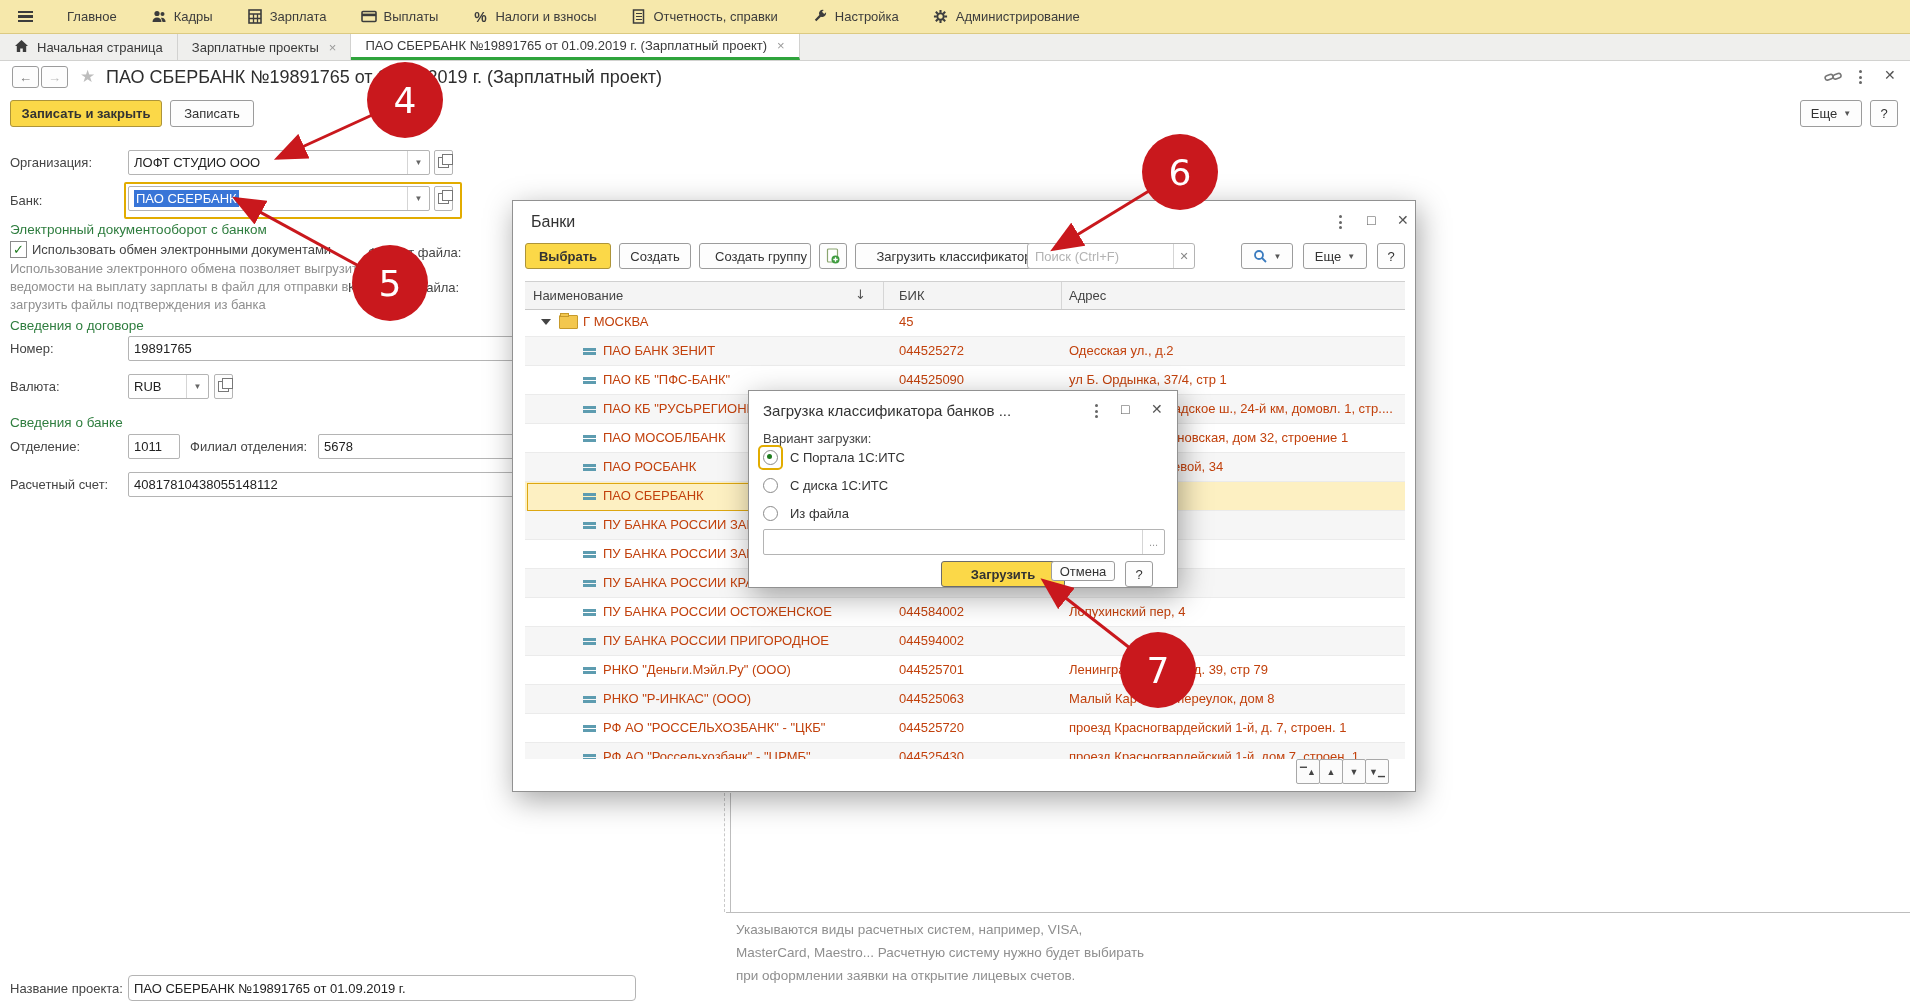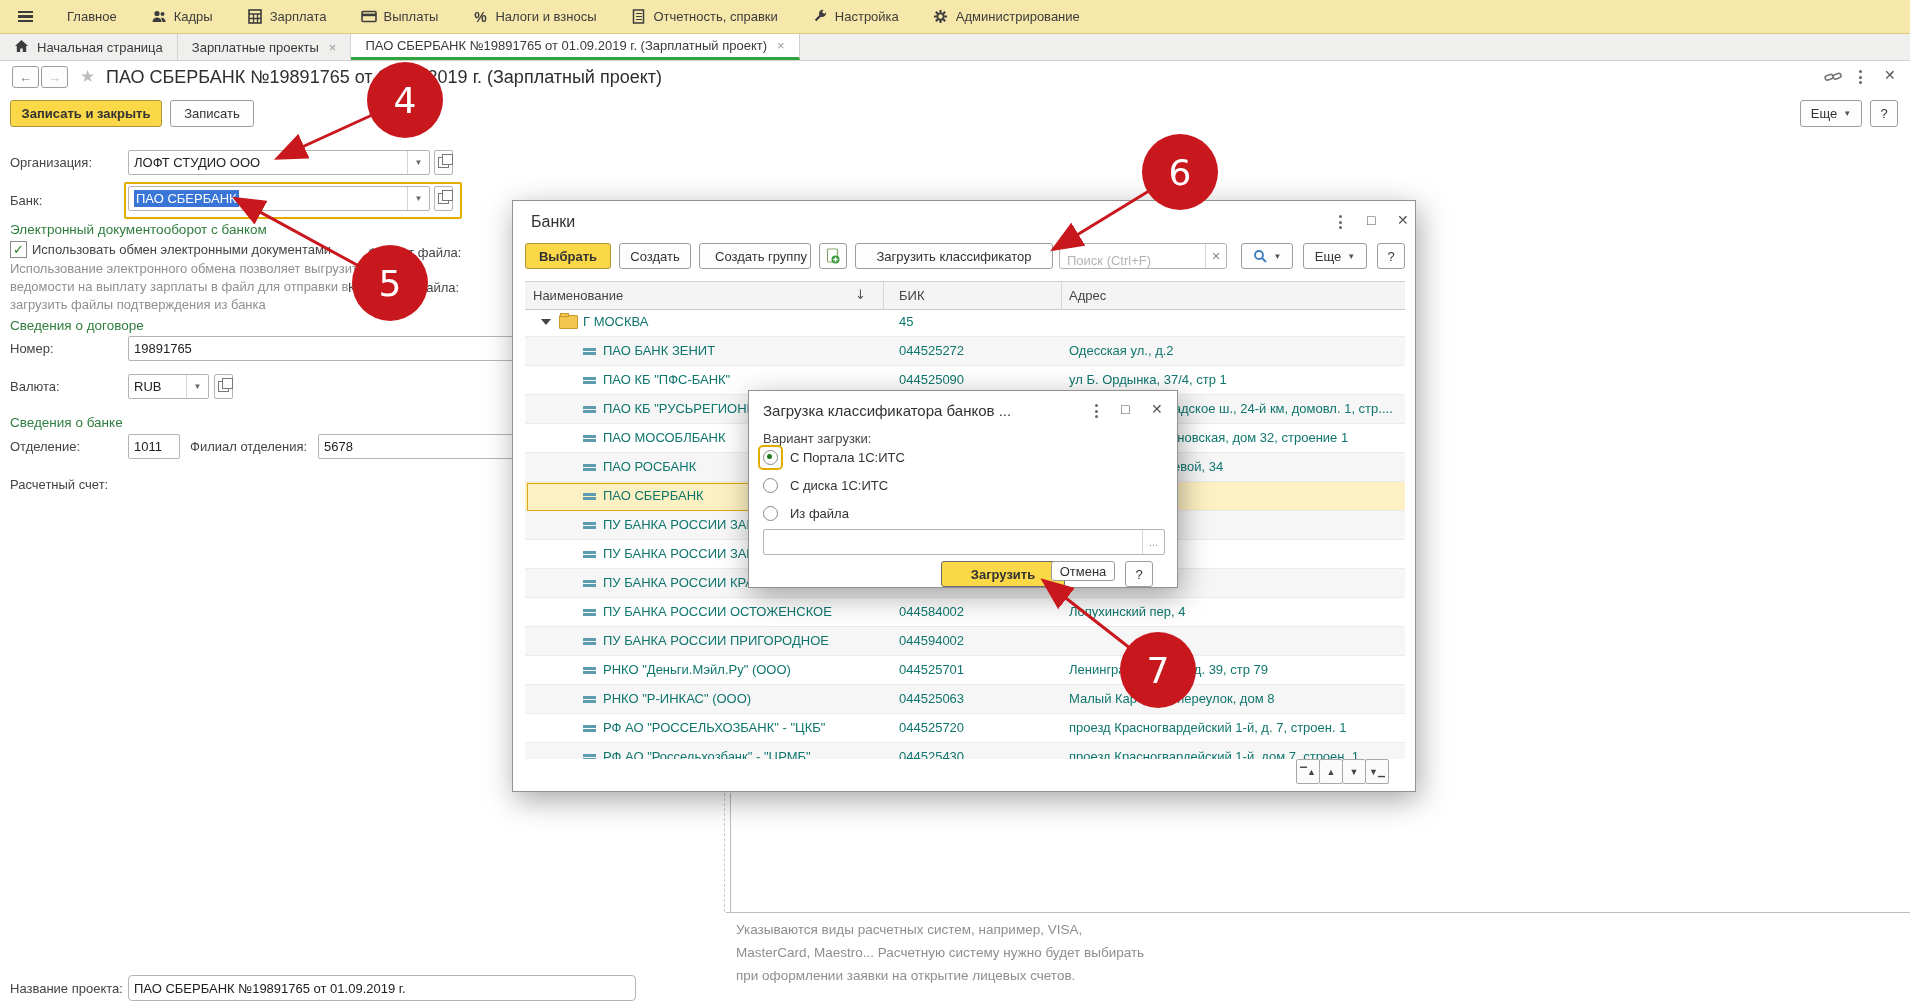--- a/index.html
+++ b/index.html
@@ -42,21 +42,21 @@
   
   .dialog{position:absolute;background:#fff;border:1px solid #919191;box-shadow:3px 8px 28px rgba(0,0,0,.35);box-sizing:border-box;}
   .dlg-title{position:absolute;left:18px;top:12px;font-size:16px;color:#333;}
   
   .tblhead{position:absolute;background:#f4f4f4;border-top:1px solid #d0d0d0;border-bottom:1px solid #c9c9c9;color:#444;}
   .colsep{position:absolute;width:1px;background:#d6d6d6;}
   .brow{position:absolute;left:12px;width:880px;height:29px;box-sizing:border-box;border-bottom:1px solid #ebebeb;}
   .brow.alt{background:#f6f6f6;}
   .brow.sel{background:#fdf0c2;}
   .selframe{position:absolute;left:2px;top:1px;width:352px;height:26px;border:1px solid #dda711;}
-  .cell{position:absolute;top:6px;white-space:nowrap;overflow:hidden;color:#0f766e;}
+  .cell{position:absolute;top:6px;white-space:nowrap;overflow:hidden;color:#c2410c;}
   .fold-exp{position:absolute;left:16px;top:11px;width:0;height:0;border-left:5px solid transparent;
             border-right:5px solid transparent;border-top:6px solid #444;}
   .folder{position:absolute;left:34px;top:7px;width:17px;height:12px;background:#f3c74e;border:1px solid #c79a2b;border-radius:1px;}
   .folder:before{content:"";position:absolute;left:0;top:-3px;width:7px;height:2px;background:#f3c74e;border:1px solid #c79a2b;}
   .bankmark{position:absolute;left:58px;top:11px;width:13px;height:3px;background:#5d9cb0;box-shadow:0 4px 0 #5d9cb0;}
   .navbtn{position:absolute;width:22px;height:23px;background:#fbfbfb;border:1px solid #a8a8a8;border-radius:2px;
           display:flex;align-items:center;justify-content:center;font-size:9px;color:#444;cursor:pointer;}
   
   .radio{width:13px;height:13px;border:1px solid #8a8a8a;border-radius:50%;background:#fff;display:inline-block;position:relative;}
   .radio.on:before{content:"";position:absolute;left:3px;top:3px;width:5px;height:5px;border-radius:50%;background:#1e7c1e;}
@@ -248,20 +248,23 @@
     <div class="lbl abs" style="left:10px;top:379px;">Отделение:</div>
     <div class="field" style="left:128px;top:374px;width:52px;">
       <span>1011</span>
       </div>
     <div class="lbl abs" style="left:190px;top:379px;">Филиал отделения:</div>
     <div class="field" style="left:318px;top:374px;width:452px;">
       <span>5678</span>
       </div>
 
     <div class="lbl abs" style="left:10px;top:417px;">Расчетный счет:</div>
+    <div class="field" style="left:128px;top:412px;width:642px;">
+      <span>40817810438055148112</span>
+      </div>
 
     <div class="abs" style="left:724px;top:733px;width:0;height:119px;border-left:1px dashed #c9c9c9;"></div>
     <div class="abs" style="left:730px;top:733px;width:0;height:119px;border-left:1px solid #bdbdbd;"></div>
     <div class="abs" style="left:726px;top:852px;width:1184px;height:0;border-top:1px solid #bdbdbd;"></div>
     <div class="abs grayline" id="hint-text" style="left:736px;top:858px;line-height:23px;font-size:13.5px;white-space:nowrap;">
         <div>Указываются виды расчетных систем, например, VISA,</div>
         <div>MasterCard, Maestro... Расчетную систему нужно будет выбирать</div>
         <div>при оформлении заявки на открытие лицевых счетов.</div>
       </div>
 
@@ -286,21 +289,21 @@
     <div class="btn abs" style="left:186px;top:42px;width:112px;height:26px;padding-left:12px;">Создать группу</div>
     <div class="btn abs" style="left:306px;top:42px;width:28px;height:26px;">
       <svg width="14" height="16" viewBox="0 0 14 16">
         <rect x="1.5" y="1" width="10" height="13" rx="1" fill="#fff" stroke="#8aa56f" stroke-width="1.2"></rect>
         <circle cx="9.5" cy="11.5" r="4" fill="#3f9c3f"></circle>
           <path d="M9.5 9.3v4.4M7.3 11.5h4.4" stroke="#fff" stroke-width="1.3"></path>
         </svg>
       </div>
     <div class="btn abs" style="left:342px;top:42px;width:198px;height:26px;">Загрузить классификатор</div>
 
-    <div class="searchbox" style="left:546px;top:42px;width:168px;align-items:flex-end;">
+    <div class="searchbox" style="left:514px;top:42px;width:168px;">
       <span class="ph">Поиск (Ctrl+F)</span>
       <span class="clr">✕</span>
       </div>
     <div class="btn abs" style="left:728px;top:42px;width:52px;height:26px;">
       <svg width="15" height="15" viewBox="0 0 15 15">
           <circle cx="6" cy="6" r="4" fill="none" stroke="#3a7bbf" stroke-width="1.8"></circle>
       <path d="M9 9l4 4" stroke="#3a7bbf" stroke-width="1.8"></path>
         </svg>
         <span class="caret">▼</span>
       </div>

